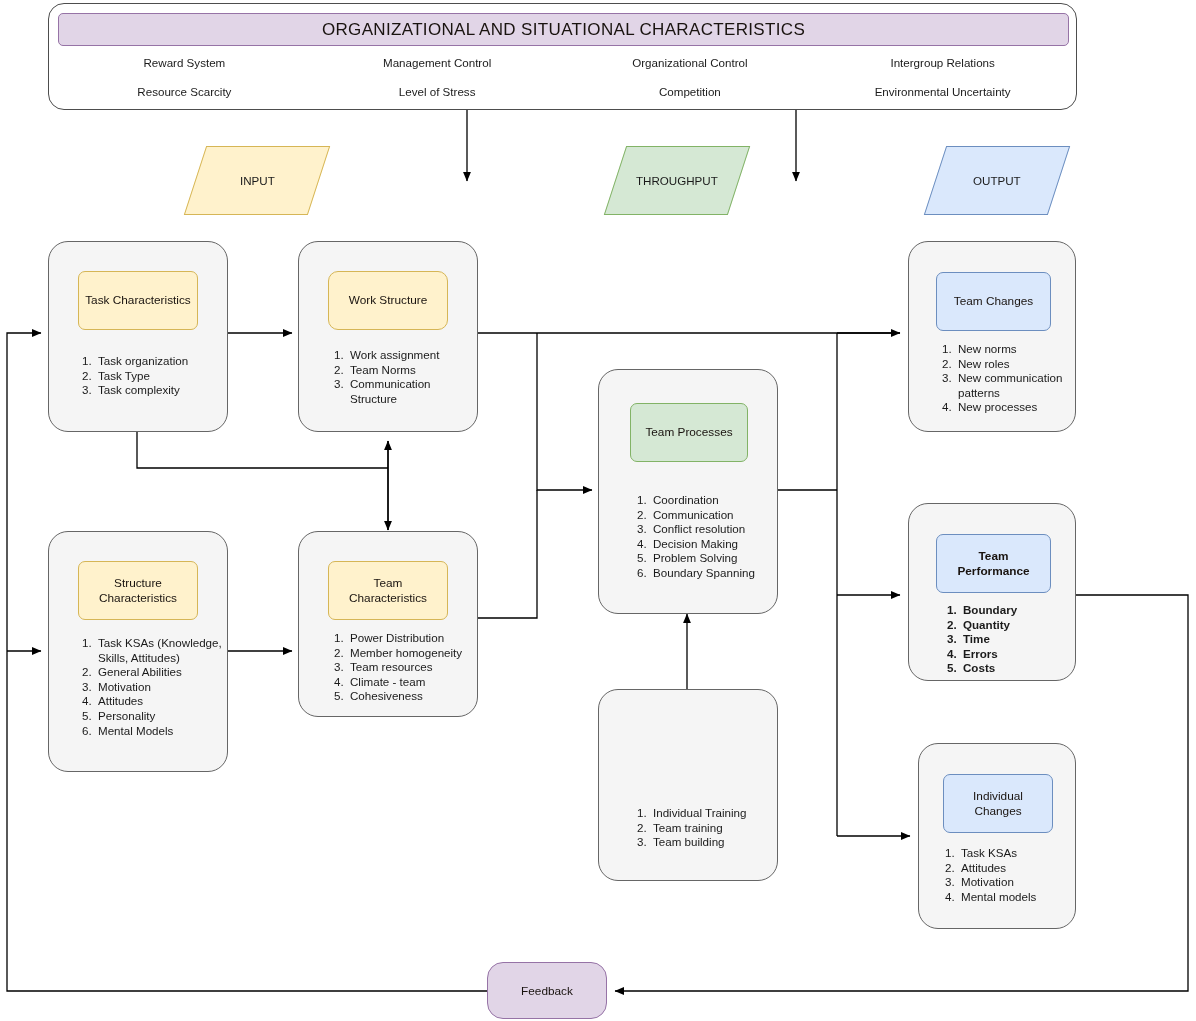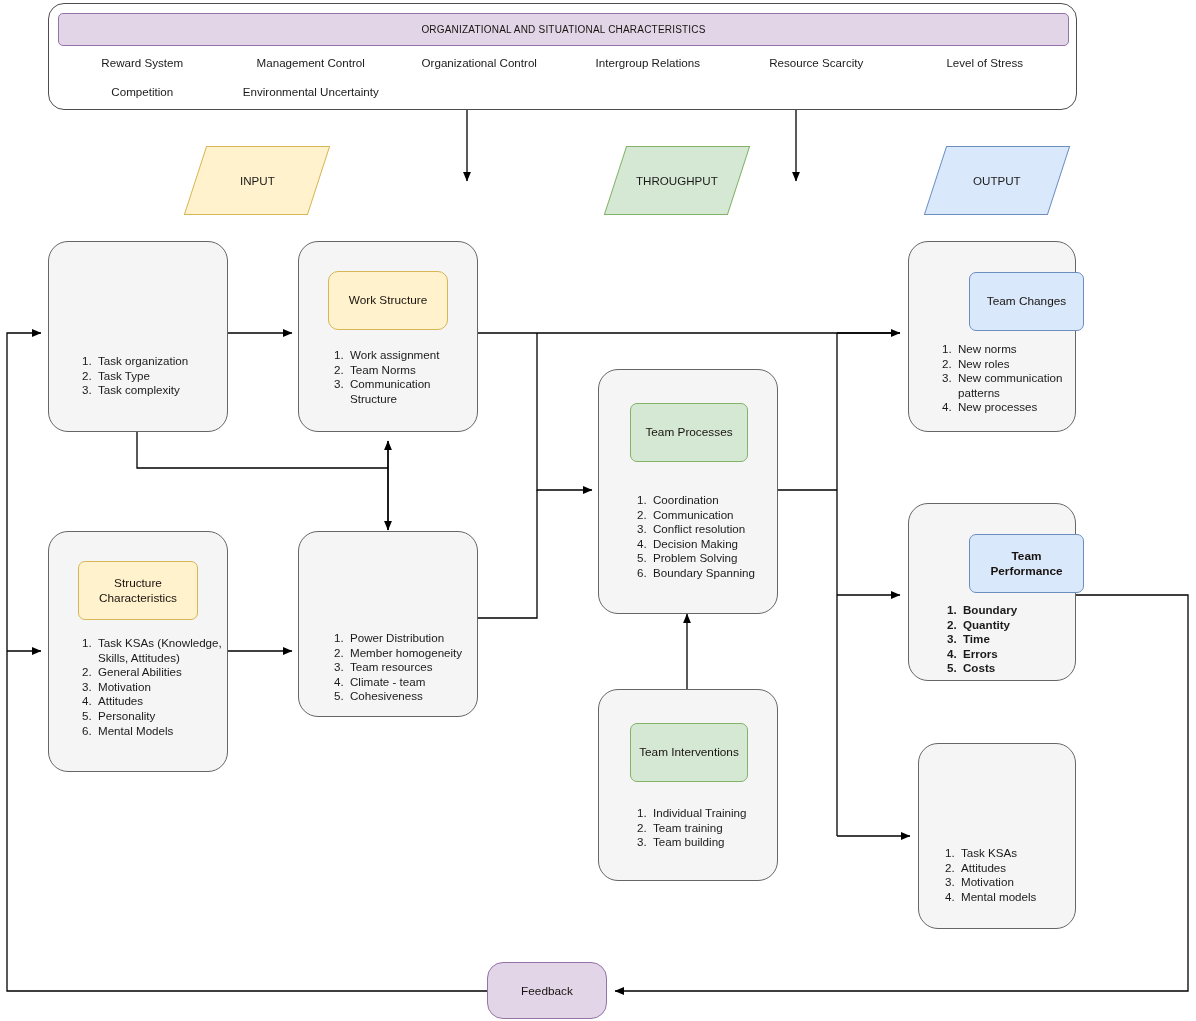--- a/index.html
+++ b/index.html
@@ -19,25 +19,25 @@
 
   
   .org-band {
     position: absolute; left: 48px; top: 3px; width: 1029px; height: 107px;
     border: 1.4px solid #4d4d4d; border-radius: 16px; background: #ffffff;
   }
   .org-title {
     position: absolute; left: 9px; top: 9px; width: 1011px; height: 33px;
     background: #e1d5e7; border: 1.2px solid #9673a6; border-radius: 5px;
     display: flex; align-items: center; justify-content: center;
-    font-size: 10px; letter-spacing: .02em; color: #19130f;
+    font-size: 17px; letter-spacing: .02em; color: #19130f;
   }
   .org-grid {
     position: absolute; left: 9px; top: 44px; width: 1011px; height: 58px;
-    display: grid; grid-template-columns: repeat(6, 1fr); grid-template-rows: 1fr 1fr;
+    display: grid; grid-template-columns: repeat(4, 1fr); grid-template-rows: 1fr 1fr;
     align-items: center; justify-items: center;
     font-size: 11.6px; color: #1a1a1a;
   }
 
   
   .phase {
     position: absolute; width: 124px; height: 69px;
     display: flex; align-items: center; justify-content: center;
     font-size: 11.6px; color: #1a1a1a;
     transform: skewX(-18deg);
@@ -54,21 +54,21 @@
   }
   
   .chip {
     position: absolute;
     border-radius: 7px;
     display: flex; align-items: center; justify-content: center; text-align: center;
     font-size: 11.8px; line-height: 1.25; color: #19130f; padding: 0 5px;
   }
   .chip.y { background: #fff2cc; border: 1.2px solid #d6b656; }
   .chip.g { background: #d5e8d4; border: 1.2px solid #82b366; }
-  .chip.b { background: #dae8fc; border: 1.2px solid #6c8ebf; margin-left: 33px; }
+  .chip.b { background: #dae8fc; border: 1.2px solid #6c8ebf; }
 
   
   ol.items {
     position: absolute; margin: 0; padding: 0; list-style: none;
     font-size: 11.6px; line-height: 14.6px; color: #1a1a1a;
   }
   ol.items li {
     position: relative; padding-left: 16px; margin: 0;
   }
   ol.items li .num {
@@ -146,20 +146,21 @@
     <span>INPUT</span>
   </div>
   <div class="phase through">
     <span>THROUGHPUT</span>
   </div>
   <div class="phase output">
     <span>OUTPUT</span>
   </div>
 
   <div class="obox" style="left:48px; top:241px; width:180px; height:191px;">
+    <div class="chip y" style="left:29px; top:29px; width:120px; height:59px;">Task Characteristics</div>
     <ol class="items" style="left:33px; top:112px; width:145px;">
       <li><span class="num">1.</span><span>Task organization</span></li>
       <li><span class="num">2.</span><span>Task Type</span></li>
       <li><span class="num">3.</span><span>Task complexity</span></li>
     </ol>
   </div>
 
   <div class="obox" style="left:298px; top:241px; width:180px; height:191px;">
     <div class="chip y" style="left:29px; top:29px; width:120px; height:59px;border-radius:10px;">Work Structure</div>
     <ol class="items" style="left:35px; top:106px; width:135px;">
@@ -175,20 +176,21 @@
       <li><span class="num">1.</span><span>Task KSAs (Knowledge, Skills, Attitudes)</span></li>
       <li><span class="num">2.</span><span>General Abilities</span></li>
       <li><span class="num">3.</span><span>Motivation</span></li>
       <li><span class="num">4.</span><span>Attitudes</span></li>
       <li><span class="num">5.</span><span>Personality</span></li>
       <li><span class="num">6.</span><span>Mental Models</span></li>
     </ol>
   </div>
 
   <div class="obox" style="left:298px; top:531px; width:180px; height:186px;">
+    <div class="chip y" style="left:29px; top:29px; width:120px; height:59px;">Team Characteristics</div>
     <ol class="items" style="left:35px; top:99px; width:145px;">
       <li><span class="num">1.</span><span>Power Distribution</span></li>
       <li><span class="num">2.</span><span>Member homogeneity</span></li>
       <li><span class="num">3.</span><span>Team resources</span></li>
       <li><span class="num">4.</span><span>Climate - team</span></li>
       <li><span class="num">5.</span><span>Cohesiveness</span></li>
     </ol>
   </div>
 
   <div class="obox" style="left:598px; top:369px; width:180px; height:245px;padding-left:33px;">
@@ -197,21 +199,20 @@
       <li><span class="num">1.</span><span>Coordination</span></li>
       <li><span class="num">2.</span><span>Communication</span></li>
       <li><span class="num">3.</span><span>Conflict resolution</span></li>
       <li><span class="num">4.</span><span>Decision Making</span></li>
       <li><span class="num">5.</span><span>Problem Solving</span></li>
       <li><span class="num">6.</span><span>Boundary Spanning</span></li>
     </ol>
   </div>
 
   <div class="obox" style="left:598px; top:689px; width:180px; height:192px;">
-    <div class="chip g" style="left:31px; top:33px; width:118px; height:59px;">Team Interventions</div>
     <ol class="items" style="left:38px; top:116px; width:142px;">
       <li><span class="num">1.</span><span>Individual Training</span></li>
       <li><span class="num">2.</span><span>Team training</span></li>
       <li><span class="num">3.</span><span>Team building</span></li>
     </ol>
   </div>
 
   <div class="obox" style="left:908px; top:241px; width:168px; height:191px;">
     <div class="chip b" style="left:27px; top:30px; width:115px; height:59px;">Team Changes</div>
     <ol class="items" style="left:33px; top:100px; width:135px;">
@@ -227,20 +228,21 @@
     <ol class="items" style="left:38px; top:99px; width:130px;">
       <li><span class="num">1.</span><span>Boundary</span></li>
       <li><span class="num">2.</span><span>Quantity</span></li>
       <li><span class="num">3.</span><span>Time</span></li>
       <li><span class="num">4.</span><span>Errors</span></li>
       <li><span class="num">5.</span><span>Costs</span></li>
     </ol>
   </div>
 
   <div class="obox" style="left:918px; top:743px; width:158px; height:186px;">
+    <div class="chip b" style="left:24px; top:30px; width:110px; height:59px;">Individual Changes</div>
     <ol class="items" style="left:26px; top:102px; width:130px;">
       <li><span class="num">1.</span><span>Task KSAs</span></li>
       <li><span class="num">2.</span><span>Attitudes</span></li>
       <li><span class="num">3.</span><span>Motivation</span></li>
       <li><span class="num">4.</span><span>Mental models</span></li>
     </ol>
   </div>
 
   <div class="feedback">
     <span>Feedback</span>

